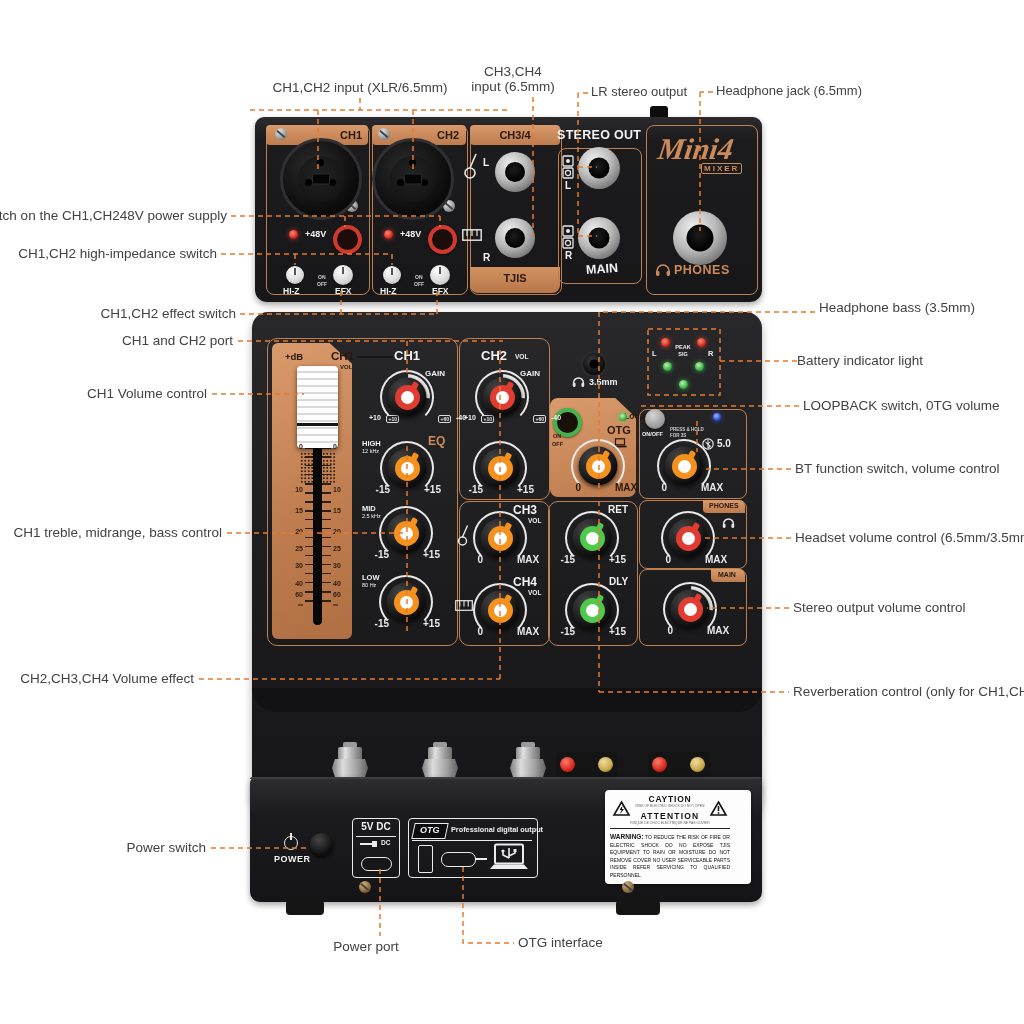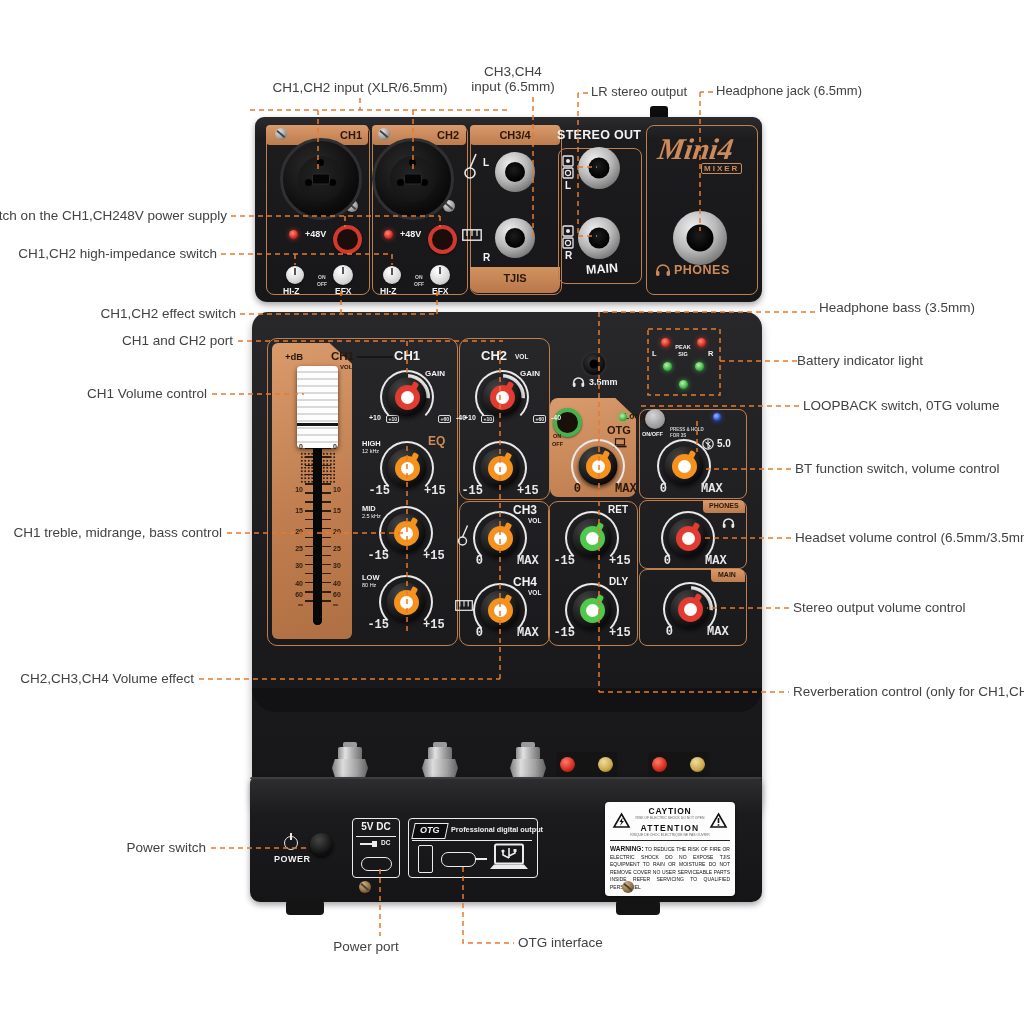--- a/index.html
+++ b/index.html
@@ -35,21 +35,21 @@
   .pbtn48{position:absolute;width:21px;height:21px;border-radius:50%;border:4.5px solid #d03a2e;background:#1c0d0b;box-shadow:0 1px 2px rgba(0,0,0,.6);}
   .wknob{position:absolute;border-radius:50%;background:radial-gradient(circle at 40% 30%,#ffffff,#d8d8d8 60%,#a8a8a8);box-shadow:0 1px 2px rgba(0,0,0,.6);}
   .wknob::after{content:"";position:absolute;left:50%;top:2px;width:2px;height:7px;transform:translateX(-50%);background:#555;}
   .knob{position:absolute;width:56px;height:56px;transform:translate(-50%,-50%);}
   .knob .arc{position:absolute;inset:1px;border:2.5px solid #e9e9e9;border-bottom-color:transparent;border-radius:50%;}
   .knob .body{position:absolute;left:50%;top:50%;width:39px;height:39px;transform:translate(-50%,-50%);border-radius:50%;background:radial-gradient(circle at 35% 28%,#454545,#0c0c0c 72%);box-shadow:0 2px 4px rgba(0,0,0,.65);}
   .knob .cap{position:absolute;left:50%;top:50%;width:25px;height:25px;transform:translate(-50%,-50%);border-radius:50%;}
   .knob .cap::after{content:"";position:absolute;left:68%;top:-3px;width:6px;height:7px;border-radius:2px;background:inherit;transform:rotate(28deg);}
   .knob .dot{position:absolute;left:50%;top:50%;width:13px;height:13px;transform:translate(-50%,-50%);border-radius:50%;background:#fdfdfd;}
   .knob .crescent{position:absolute;left:50%;top:50%;width:36px;height:36px;transform:translate(-50%,-50%) rotate(-42deg);border-radius:50%;border:5px solid transparent;border-right-color:#e9e9e9;}
-  .kscale{position:absolute;font-size:12px;font-weight:bold;color:#e9e9e9;font-family:Liberation Mono, monospace;white-space:nowrap;}
+  .kscale{position:absolute;font-size:10px;font-weight:bold;color:#e9e9e9;font-family:Liberation Sans, sans-serif;white-space:nowrap;}
   .badge{position:absolute;font-size:5px;font-weight:bold;color:#eee;border:1px solid #ddd;border-radius:2px;padding:0 1.5px;line-height:6px;font-family:"Liberation Sans",sans-serif;}
   .ticks{position:absolute;width:9px;background-image:repeating-linear-gradient(to bottom,#2e1e0f 0 1.5px,transparent 1.5px 9px);}
   .dots{position:absolute;width:13px;height:32px;background-image:radial-gradient(#2e1e0f 0.8px,transparent 0.9px);background-size:3.5px 3.5px;}
   svg.icon{position:absolute;overflow:visible;}
   #callouts{position:absolute;left:0;top:0;pointer-events:none;}
 </style>
 </head>
 <body>
 
 <div id="canvas">
@@ -489,21 +489,21 @@
       <div style="position:absolute;left:66px;top:39px;width:12px;height:1.5px;background:#ececec;"></div>
       <svg class="icon" style="left:79px;top:24px;" width="42" height="30" viewBox="0 0 42 30">
         <rect x="7" y="1.5" width="28" height="19" rx="1.5" fill="none" stroke="#ececec" stroke-width="2"></rect>
         <path d="M2 26 h38 l-4-4.5 h-30 z" fill="#ececec"></path>
         <path d="M21 5 v10 M21 15 l-6-3 v-3 M21 13 l6-3 V8" stroke="#ececec" stroke-width="1.6" fill="none"></path>
         <circle cx="15" cy="8" r="1.6" fill="#ececec"></circle>
           <rect x="25.5" y="6" width="3" height="3" fill="#ececec"></rect>
       </svg>
     </div>
 
-    <div style="position:absolute;left:355px;top:25px;width:130px;height:94px;background:#fdfdfd;border-radius:4px;box-shadow:0 1px 3px rgba(0,0,0,.5);">
+    <div style="position:absolute;left:355px;top:13px;width:146px;height:94px;background:#fdfdfd;border-radius:4px;box-shadow:0 1px 3px rgba(0,0,0,.5);">
       <svg class="icon" style="left:8px;top:11px;" width="17" height="15" viewBox="0 0 17 15">
         <path d="M8.5 1 L16 14 H1 Z" fill="none" stroke="#111" stroke-width="1.6"></path>
         <path d="M9.5 4.5 l-3 4.5 h2 l-1.5 4 4-5 h-2 z" fill="#111"></path>
       </svg>
       <svg class="icon" style="left:105px;top:11px;" width="17" height="15" viewBox="0 0 17 15">
         <path d="M8.5 1 L16 14 H1 Z" fill="none" stroke="#111" stroke-width="1.6"></path>
         <rect x="7.7" y="5" width="1.6" height="5" fill="#111"></rect>
           <rect x="7.7" y="11.2" width="1.6" height="1.6" fill="#111"></rect>
       </svg>
       <div class="t b ctr" style="left:65px;top:5px;font-size:8.5px;color:#111;letter-spacing:.8px;">CAYTION</div>

